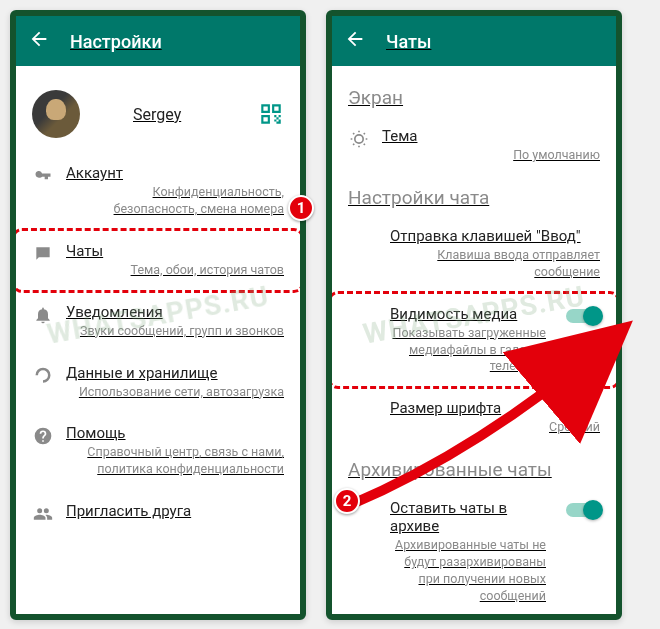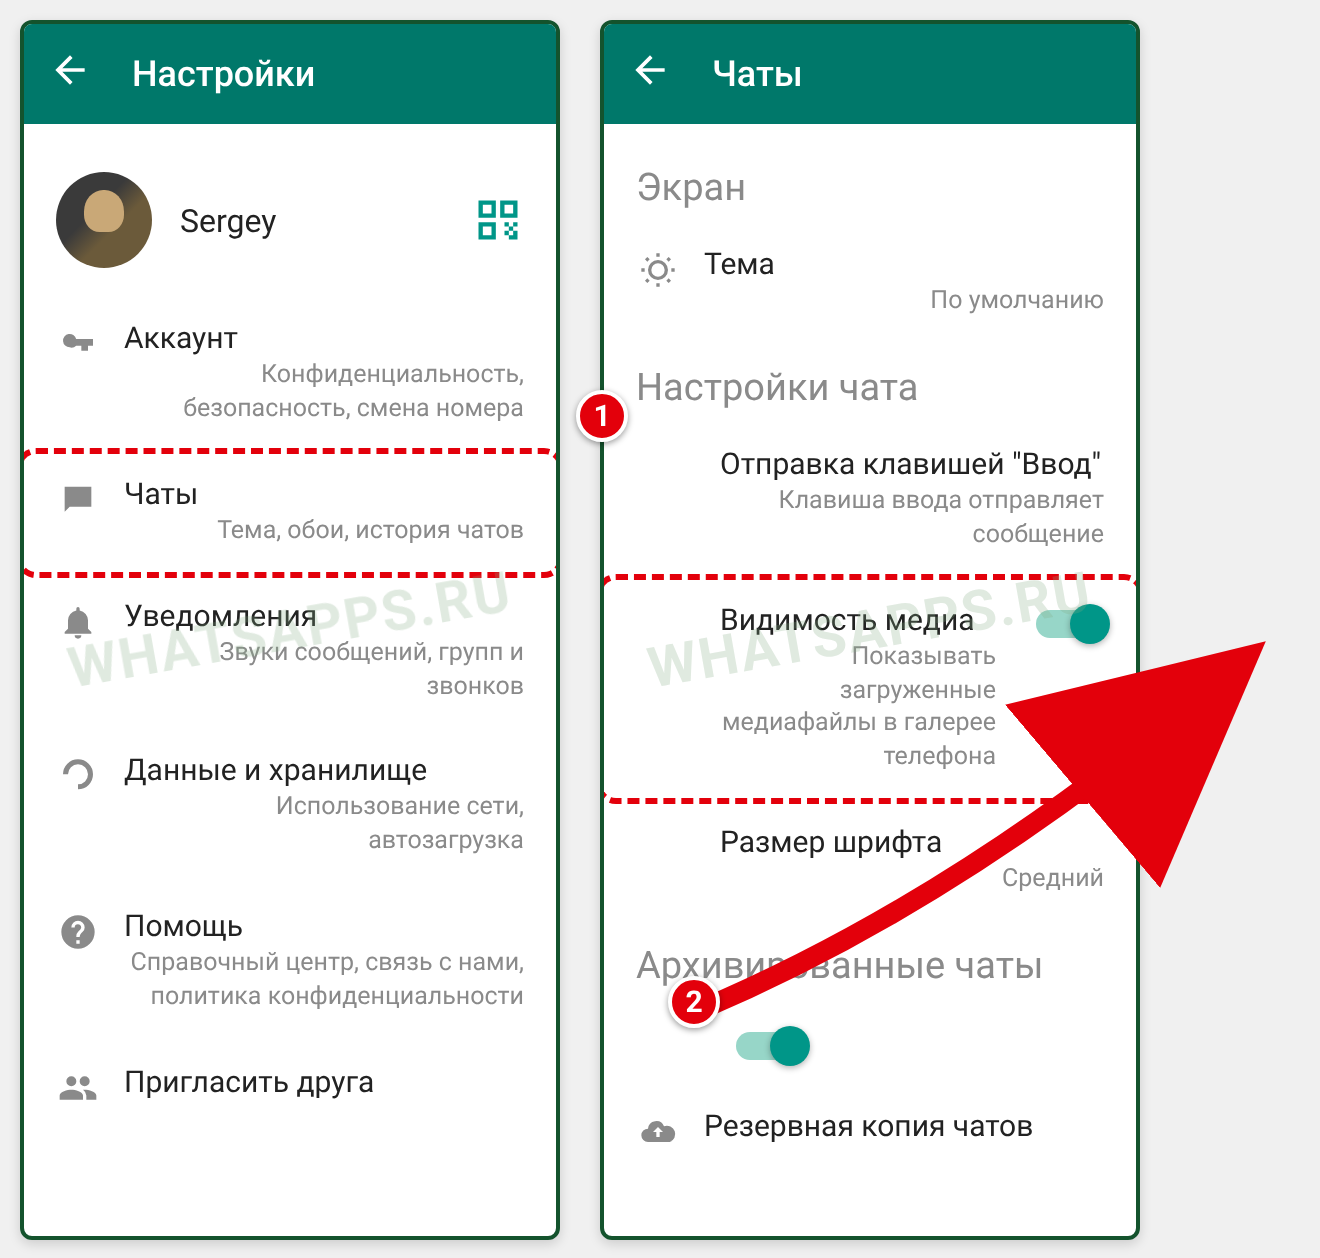--- a/index.html
+++ b/index.html
@@ -7,28 +7,29 @@
   background: #f0f0f0;
   font-family: -apple-system, Roboto, Arial, sans-serif;
   display: flex;
   gap: 20px;
   padding: 10px;
   width: 660px;
   height: 629px;
   position: relative;
 }
 .phone {
-  width: 270px;
+  width: 296px;
   height: 610px;
   background: #fff;
-  border: 2px solid #14532d;
+  border: 6px solid #14532d;
   border-radius: 6px;
   overflow: hidden;
   position: relative;
   box-shadow: 0 2px 6px rgba(0,0,0,.15);
+  text-decoration: underline;
 }
 .header {
   background: #00786a;
   color: #fff;
   display: flex;
   align-items: center;
   padding: 14px 12px;
   gap: 20px;
   height: 50px;
 }
@@ -40,21 +41,21 @@
 }
 .avatar {
   width: 48px; height: 48px; border-radius: 50%;
   background: linear-gradient(135deg,#3a3a3a 40%,#6b5a3a 60%);
   position: relative; overflow: hidden;
 }
 .avatar::after{
   content:""; position:absolute; top:18%; left:30%; width:40%; height:45%;
   background:#c9a877; border-radius:50% 50% 40% 40%;
 }
-.profile-text { flex: 1; }
+.profile-text { flex: 1; margin-left: 39px; }
 .profile-name { font-size: 16px; color: #222; }
 .profile-status { font-size: 13px; color: #8a8a8a; margin-top: 2px; }
 .qr-icon { width: 26px; height: 26px; fill: #009688; }
 .item {
   display: flex; align-items: flex-start; padding: 12px 16px; gap: 12px;
 }
 .item-icon { width: 22px; display:flex; justify-content:center; padding-top:2px; }
 .item-icon svg { width: 20px; height: 20px; fill: #8a8a8a; }
 .item-text { flex: 1; }
 .item-title { font-size: 15px; color: #222; }
@@ -238,20 +239,24 @@
     <div class="item item-indent">
       <div class="item-text">
         <div class="item-title">Размер шрифта</div>
         <div class="item-sub">Средний</div>
       </div>
     </div>
 
     <div class="section-label">Архивированные чаты</div>
 
     <div class="item item-indent">
+      <div class="item-text">
+        <div class="item-title">Оставить чаты в архиве</div>
+        <div class="item-sub">Архивированные чаты не будут разархивированы при получении новых сообщений</div>
+      </div>
       <div class="toggle"></div>
     </div>
 
     <div class="item">
       <div class="item-icon">
           <svg viewBox="0 0 24 24">
             <path d="M19 18H6a4 4 0 0 1 0-8 5 5 0 0 1 9.6-1.5A4 4 0 0 1 19 18zM12 9l-3 3h2v3h2v-3h2z"></path>
           </svg>
         </div>
       <div class="item-text">

